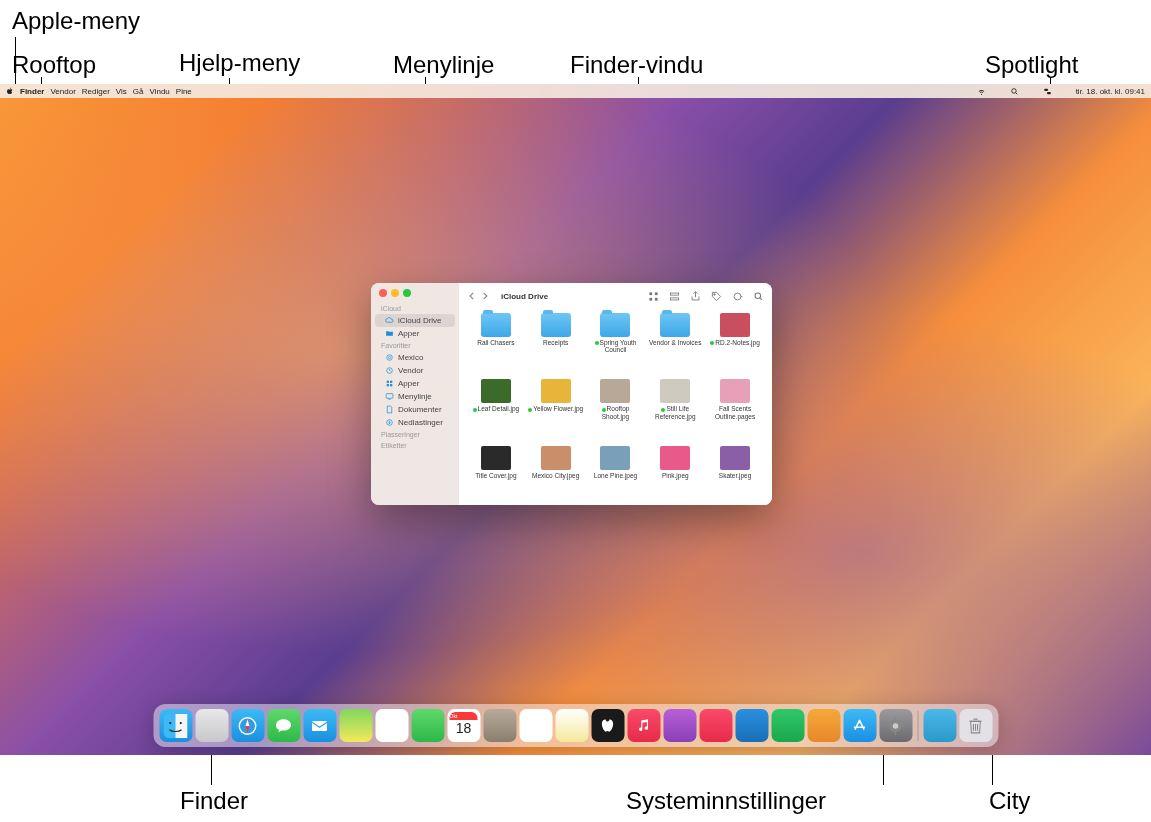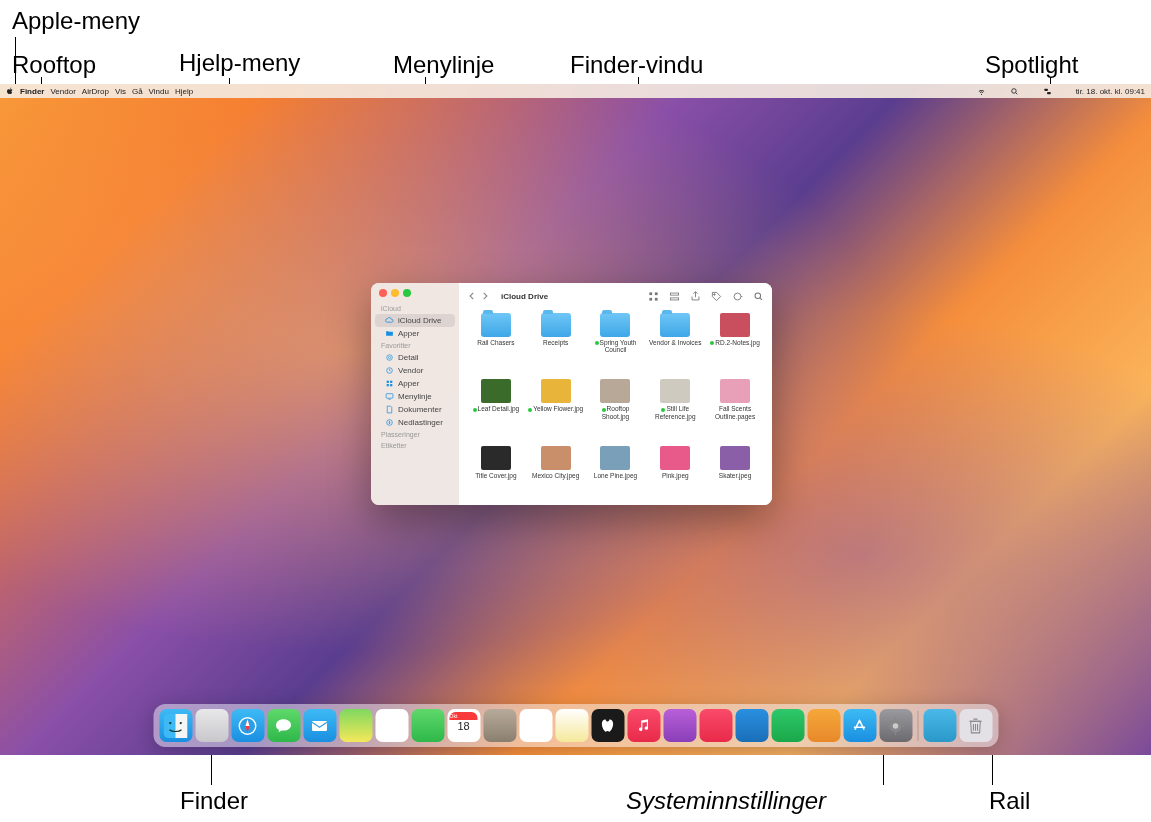--- a/index.html
+++ b/index.html
@@ -45,22 +45,22 @@
 </head>
 <body>
 
 <div class="callout" style="left:12px;top:7px;">Apple-meny</div>
 <div class="callout" style="left:12px;top:51px;">Rooftop</div>
 <div class="callout" style="left:179px;top:49px;">Hjelp-meny</div>
 <div class="callout" style="left:393px;top:51px;">Menylinje</div>
 <div class="callout" style="left:570px;top:51px;">Finder-vindu</div>
 <div class="callout" style="left:985px;top:51px;">Spotlight</div>
 <div class="callout" style="left:180px;top:787px;">Finder</div>
-<div class="callout" style="left:626px;top:787px;font-style:italic;">Systeminnstillinger</div>
-<div class="callout" style="left:989px;top:787px;">Rail</div>
+<div class="callout" style="left:626px;top:787px;">Systeminnstillinger</div>
+<div class="callout" style="left:989px;top:787px;">City</div>
 
 <div class="callout-line" style="left:15px;top:37px;width:1px;height:47px;"></div>
 <div class="callout-line" style="left:41px;top:77px;width:1px;height:7px;"></div>
 <div class="callout-line" style="left:229px;top:78px;width:1px;height:13px;"></div>
 <div class="callout-line" style="left:229px;top:91px;width:-35px;height:1px;"></div>
 <div class="callout-line" style="left:425px;top:77px;width:1px;height:7px;"></div>
 <div class="callout-line" style="left:638px;top:77px;width:1px;height:205px;"></div>
 <div class="callout-line" style="left:1050px;top:77px;width:1px;height:7px;"></div>
 <div class="callout-line" style="left:211px;top:755px;width:1px;height:30px;"></div>
 <div class="callout-line" style="left:883px;top:755px;width:1px;height:30px;"></div>
@@ -71,25 +71,25 @@
 
   <div class="menubar">
     <div class="left">
       <span class="apple-logo">
         <svg viewBox="0 0 16 16" width="8" height="8" fill="#222">
             <path d="M11.5 8.5c0-1.8 1.5-2.7 1.5-2.7-1-1.4-2.4-1.5-2.8-1.5-1.2 0-2 .7-2.5.7s-1.4-.7-2.3-.7C3.9 4.3 2 5.6 2 8.3c0 1.6.6 3.3 1.4 4.4.7.9 1.3 1.3 2 1.3s1-.5 2-.5 1.2.5 2 .5 1.4-.6 2-1.5c.4-.6.7-1.3.8-1.7-1.5-.6-1.7-2.3-1.7-2.3zM9.8 2.8C10.4 2 10.5 1 10.5 1s-1 .1-1.7.9c-.6.7-.8 1.6-.8 1.6s1.1 0 1.8-.7z"></path>
           </svg>
       </span>
       <span class="menu-item bold">Finder</span>
       <span class="menu-item">Vendor</span>
-      <span class="menu-item">AirDrop</span>
+      <span class="menu-item">Rediger</span>
       <span class="menu-item">Vis</span>
       <span class="menu-item">Gå</span>
       <span class="menu-item">Vindu</span>
-      <span class="menu-item">Hjelp</span>
+      <span class="menu-item">Pine</span>
     </div>
     <div class="right">
       <span class="status-icon">
           <svg viewBox="0 0 16 16" width="9" height="9" fill="#222">
             <path d="M8 12a1 1 0 110 2 1 1 0 010-2zm-3-2.5a4.2 4.2 0 016 0l-1 1a2.8 2.8 0 00-4 0zm-2-2a7 7 0 0110 0l-1 1a5.6 5.6 0 00-8 0z"></path>
           </svg>
         </span>
       <span class="status-icon">
           <svg viewBox="0 0 16 16" width="9" height="9" fill="none" stroke="#222" stroke-width="1.5">
             <circle cx="7" cy="7" r="4"></circle>
@@ -132,21 +132,21 @@
             <span>Apper</span>
           </div>
           <div class="sb-head">Favoritter</div>
           <div class="sb-item">
             <span class="sb-ico">
               <svg viewBox="0 0 16 16" width="9" height="9" fill="none" stroke="#1a8fe0" stroke-width="1.2">
                 <circle cx="8" cy="8" r="2"></circle>
                 <circle cx="8" cy="8" r="5"></circle>
               </svg>
             </span>
-            <span>Detail</span>
+            <span>Mexico</span>
           </div>
           <div class="sb-item">
             <span class="sb-ico">
               <svg viewBox="0 0 16 16" width="9" height="9" fill="none" stroke="#1a8fe0" stroke-width="1.3">
                 <circle cx="8" cy="8" r="5"></circle>
                 <path d="M8 5v3l2 1"></path>
               </svg>
             </span>
             <span>Vendor</span>
           </div>
@@ -323,21 +323,21 @@
           <rect x="4" y="8" width="24" height="16" rx="2" fill="#fff"></rect>
           <path d="M4 10l12 8 12-8" stroke="#3a9fe0" stroke-width="2" fill="none"></path>
         </svg>
       </div>
       <div class="dock-item" style="background: linear-gradient(rgb(127, 216, 95), rgb(245, 232, 90));"></div>
       <div class="dock-item" style="background: rgb(255, 255, 255);"></div>
       <div class="dock-item" style="background: linear-gradient(rgb(95, 216, 106), rgb(46, 184, 74));"></div>
       <div class="dock-item" style="background: rgb(255, 255, 255);">
         <div style="width:28px;height:28px;background:#fff;border-radius:6px;display:flex;flex-direction:column;align-items:center;font-size:5px;">
           <div style="background:#fa3a3a;color:#fff;width:100%;border-radius:6px 6px 0 0;padding:1px 0;">Okt</div>
-          <div style="font-size:11px;color:#222;font-weight:500;">18</div>
+          <div style="font-size:14px;color:#222;font-weight:500;">18</div>
         </div>
       </div>
       <div class="dock-item" style="background: linear-gradient(rgb(184, 170, 154), rgb(138, 127, 111));"></div>
       <div class="dock-item" style="background: rgb(255, 255, 255);"></div>
       <div class="dock-item" style="background: linear-gradient(rgb(255, 255, 255), rgb(245, 232, 154));"></div>
       <div class="dock-item" style="background: rgb(26, 26, 26);">
         <svg viewBox="0 0 32 32" width="18" height="18" fill="#fff">
           <path d="M20 4c-1 3-3 4-4 4s-3-1-4-4c0 0-6 1-6 8 0 6 4 14 7 14 1 0 2-1 3-1s2 1 3 1c3 0 7-8 7-14 0-7-6-8-6-8z"></path>
         </svg>
       </div>

